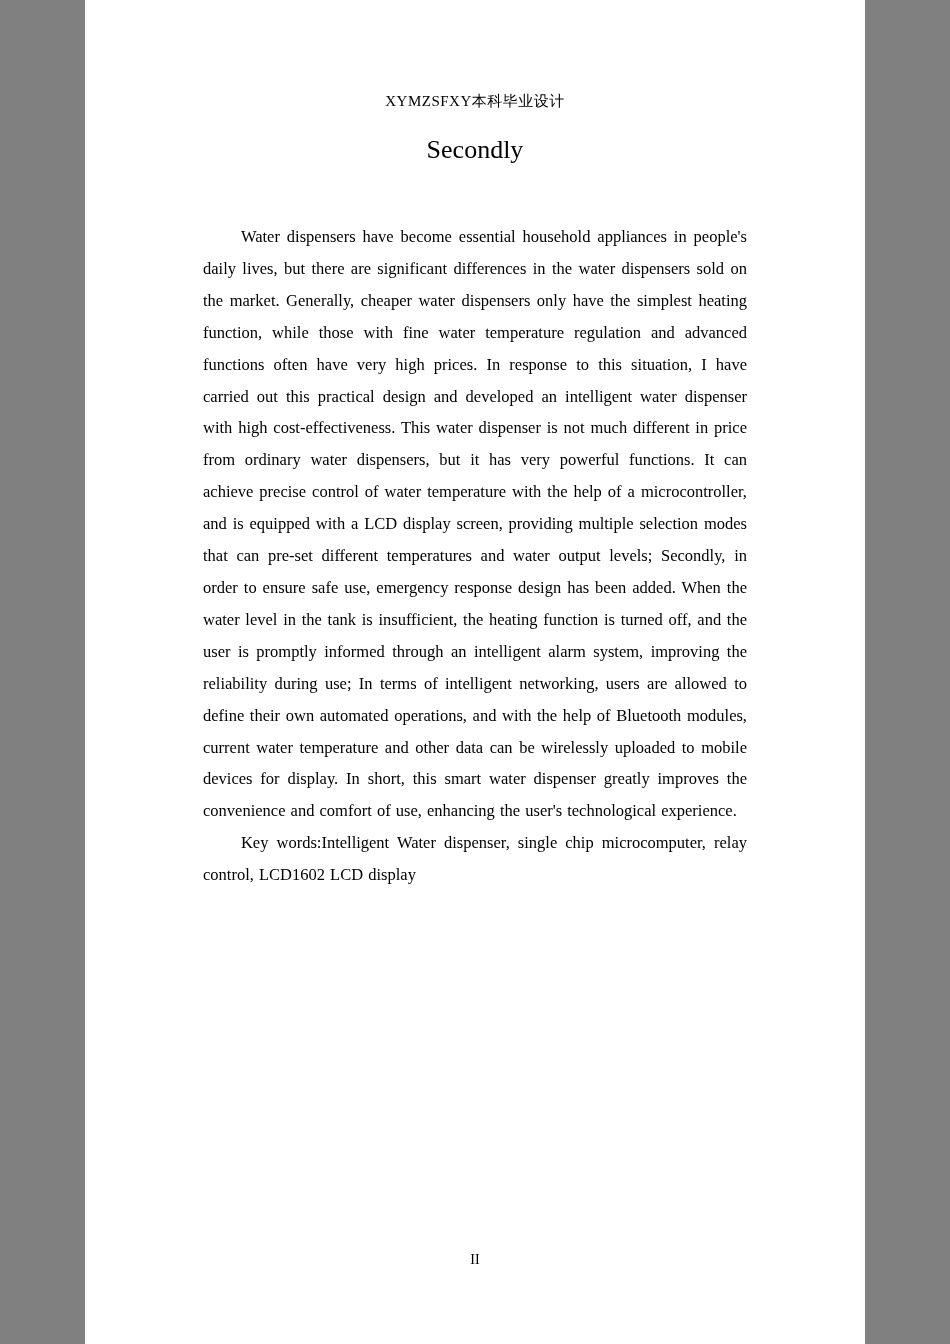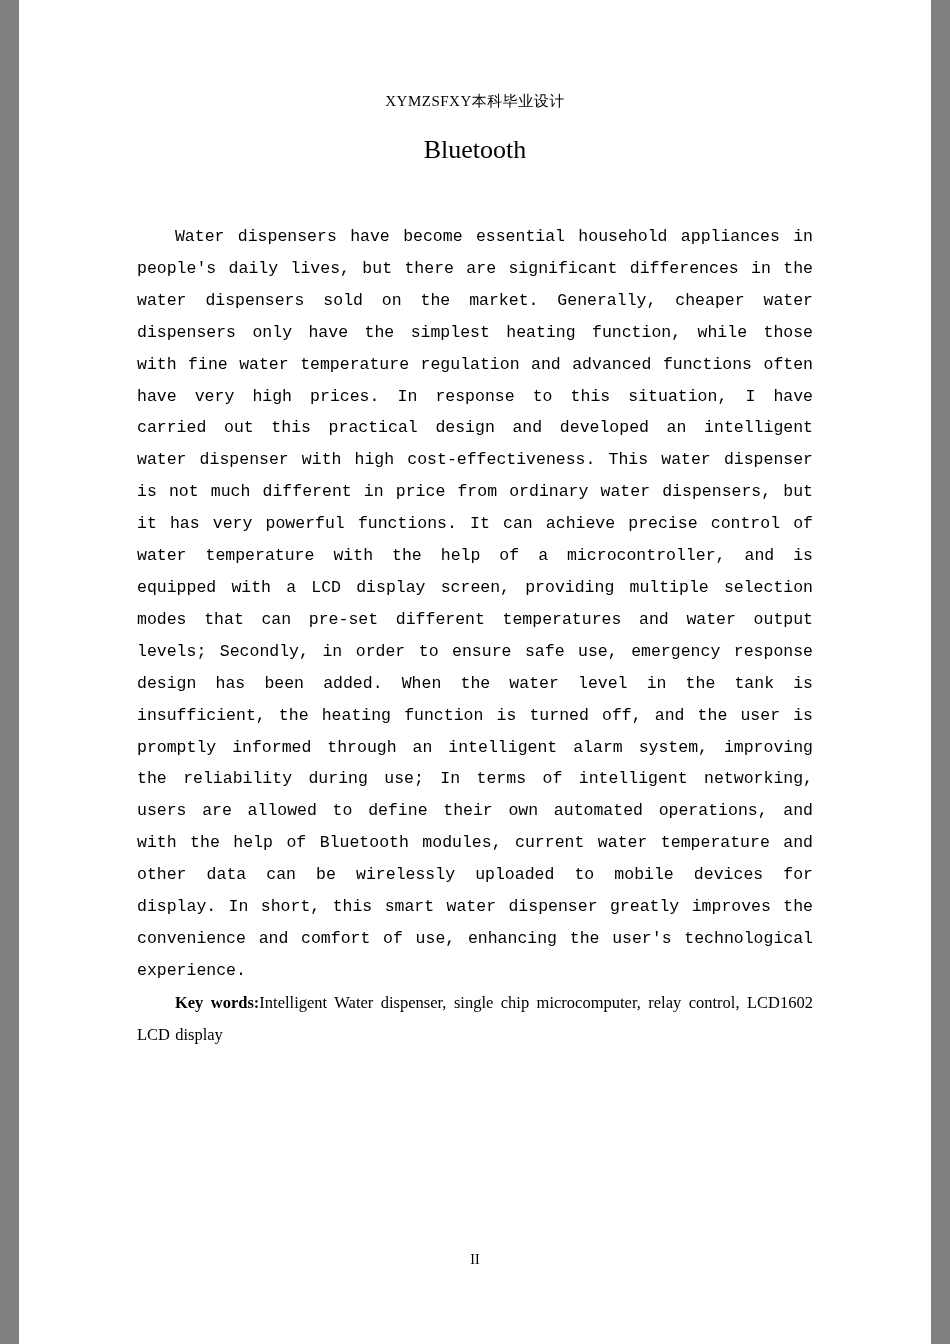--- a/index.html
+++ b/index.html
@@ -2,21 +2,21 @@
 <html><head>
 <meta charset="utf-8">
 <style>
   html, body {
     margin: 0;
     padding: 0;
     background: #808080;
   }
   .page {
     position: relative;
-    width: 912px;
+    width: 780px;
     height: 1344px;
     margin: 0 auto;
     background: #ffffff;
     font-family: "Liberation Serif", "DejaVu Serif", serif;
     color: #000000;
     overflow: hidden;
   }
   .doc-header {
     padding-top: 92px;
     text-align: center;
@@ -32,46 +32,45 @@
   .content {
     margin: 56px 118px 0 118px;
     text-align: justify;
     font-size: 16.5px;
     line-height: 31.9px;
     word-spacing: 1px;
   }
   .body-paragraph {
     margin: 0;
     text-indent: 2.3em;
-    font-family: Liberation Mono, monospace;
   }
   .keywords-paragraph {
     margin: 0;
     text-indent: 2.3em;
   }
   .keywords-label {
-    font-weight: bold;
+    font-weight: normal;
   }
   .page-footer {
     position: absolute;
     left: 0;
     right: 0;
     bottom: 76px;
     text-align: center;
     font-size: 14px;
   }
 </style>
 </head>
 <body>
 
 <div class="page">
 
   <div class="doc-header">XYMZSFXY本科毕业设计</div>
 
-  <h1 class="doc-title">Bluetooth</h1>
+  <h1 class="doc-title">Secondly</h1>
 
   <div class="content">
     <p class="body-paragraph">Water dispensers have become essential household appliances in people's daily lives, but there are significant differences in the water dispensers sold on the market. Generally, cheaper water dispensers only have the simplest heating function, while those with fine water temperature regulation and advanced functions often have very high prices. In response to this situation, I have carried out this practical design and developed an intelligent water dispenser with high cost-effectiveness. This water dispenser is not much different in price from ordinary water dispensers, but it has very powerful functions. It can achieve precise control of water temperature with the help of a microcontroller, and is equipped with a LCD display screen, providing multiple selection modes that can pre-set different temperatures and water output levels; Secondly, in order to ensure safe use, emergency response design has been added. When the water level in the tank is insufficient, the heating function is turned off, and the user is promptly informed through an intelligent alarm system, improving the reliability during use; In terms of intelligent networking, users are allowed to define their own automated operations, and with the help of Bluetooth modules, current water temperature and other data can be wirelessly uploaded to mobile devices for display. In short, this smart water dispenser greatly improves the convenience and comfort of use, enhancing the user's technological experience.</p>
 
     <p class="keywords-paragraph"><span class="keywords-label">Key words:</span><span>Intelligent Water dispenser, single chip microcomputer, relay control, LCD1602 LCD display</span></p>
   </div>
 
   <div class="page-footer">II</div>
 
 </div>

